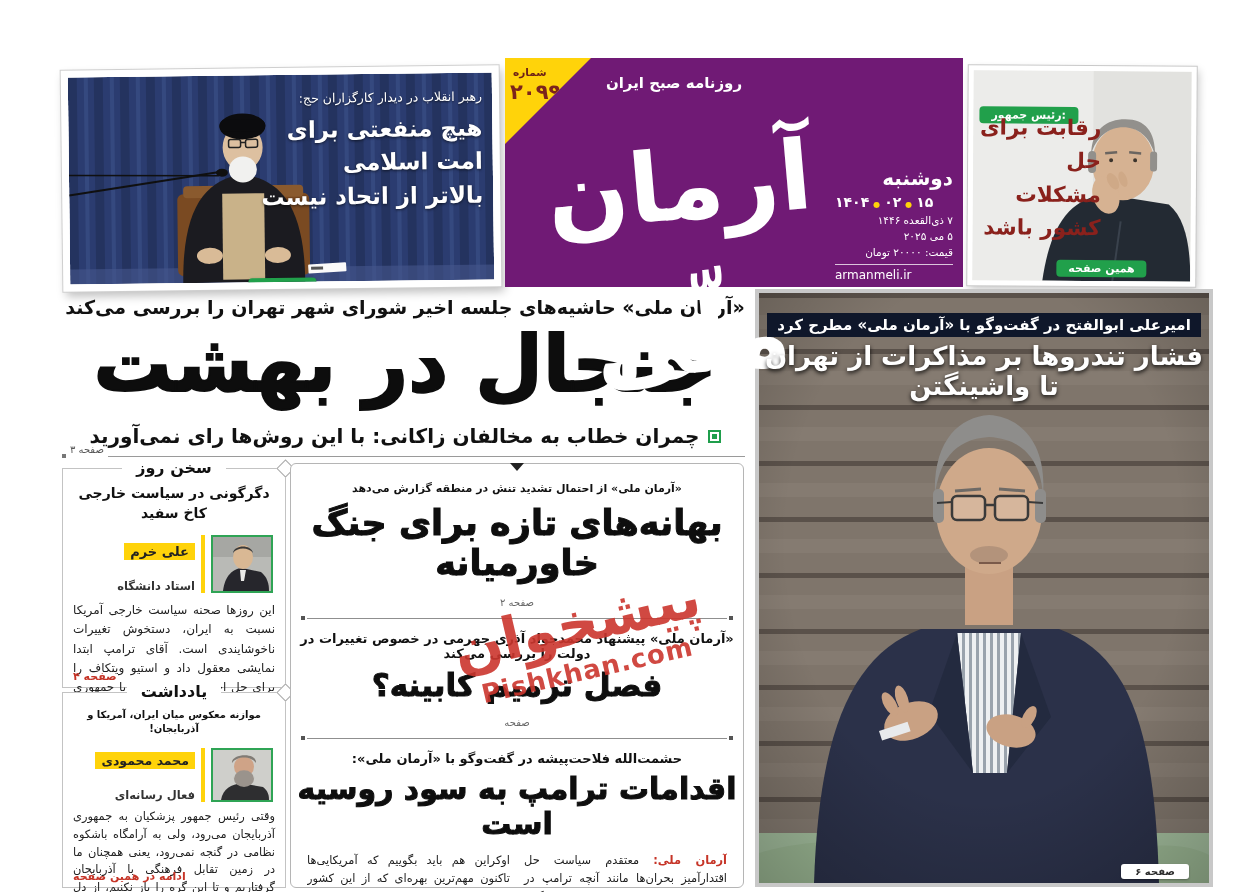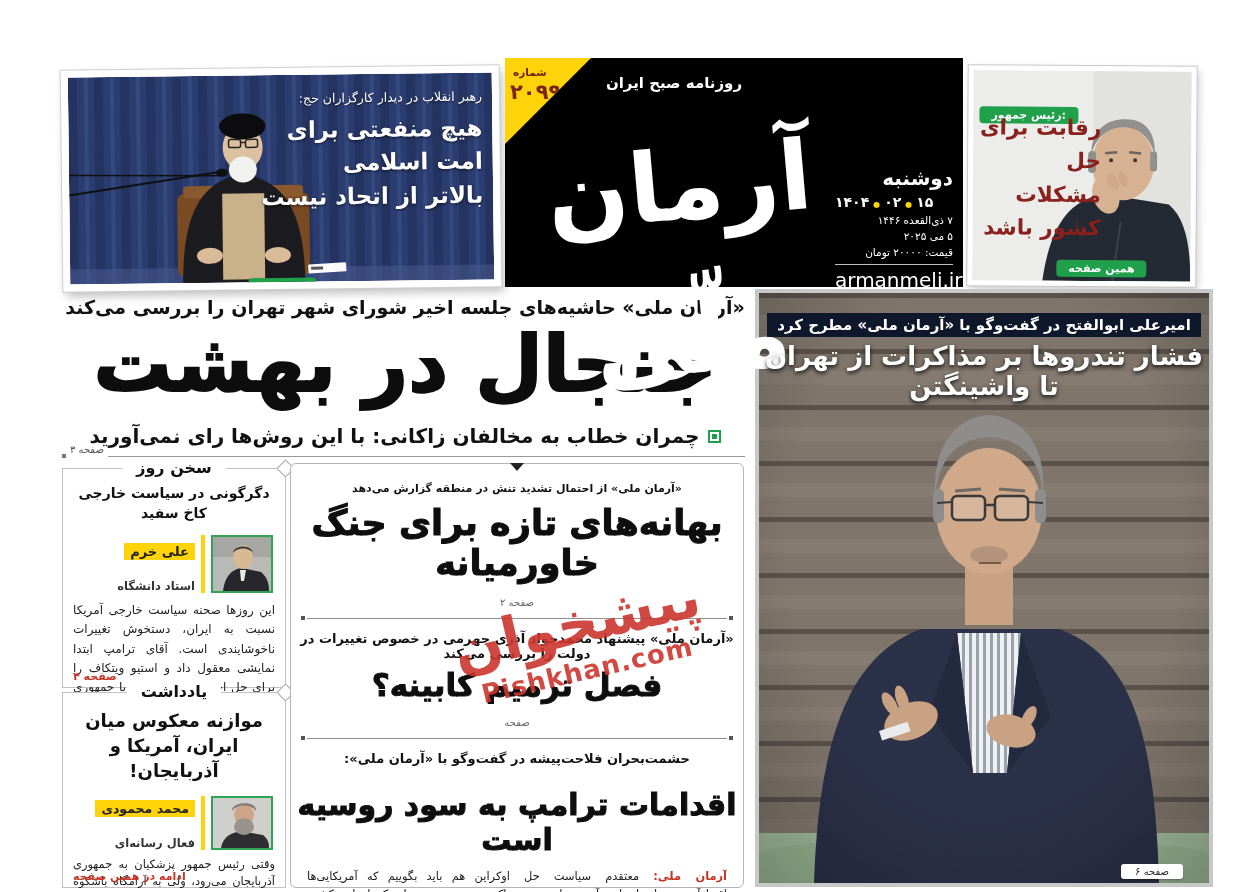--- a/index.html
+++ b/index.html
@@ -13,35 +13,35 @@
               box-shadow:0 0 0 1px #cfcfcf, 3px 5px 10px rgba(0,0,0,.25); transform:rotate(-0.7deg); }
   .tl-inner { position:relative; width:100%; height:100%; overflow:hidden; }
   .tl-text { position:absolute; right:10px; top:16px; width:58%; text-align:right; color:#fff; z-index:3; }
   .tl-kicker { font-size:12.5px; margin-bottom:8px; text-shadow:0 1px 2px rgba(0,0,0,.6); }
   .tl-head { font-size:23px; font-weight:bold; line-height:1.45; text-shadow:0 1px 3px rgba(0,0,0,.6); }
   .badge-green { background:#21a04b; color:#fff; font-size:11px; font-weight:bold;
                  padding:2px 12px; border-radius:4px; display:inline-block;margin-top:24px; }
   .tl-badge { position:absolute; left:50%; transform:translateX(-50%); bottom:-13px; z-index:4; box-shadow:0 1px 3px rgba(0,0,0,.3); }
 
   
-  .masthead { left:505px; top:58px; width:458px; height:229px; background:#000000; }
+  .masthead { left:505px; top:58px; width:458px; height:229px; background:#701a75; }
   .issue-tri { position:absolute; left:0; top:0; width:86px; height:86px;
                background:#ffd30a; clip-path:polygon(0 0,100% 0,0 100%); z-index:2; }
   .issue-tri .lbl { position:absolute; left:8px; top:8px; font-size:10.5px; color:#6c2018; font-weight:bold; }
   .issue-tri .num { position:absolute; left:5px; top:22px; font-size:21px; color:#7c241c; font-weight:bold; }
   .tagline { position:absolute; left:0; right:120px; top:16px; text-align:center; color:#fff; font-weight:bold; font-size:15px; z-index:2;}
   .logo { position:absolute; left:6px; top:52px; width:350px; text-align:center; color:#fff;
           font-size:96px; font-weight:bold; line-height:1.6; transform:rotate(-5deg); z-index:1; }
   .dateblock { position:absolute; right:10px; top:108px; width:118px; text-align:right; color:#fff; z-index:2; }
   .dateblock .wd { font-size:20px; font-weight:bold; margin-bottom:4px; }
   .dateline { font-size:14px; font-weight:bold; display:flex; justify-content:flex-end; gap:4px; align-items:center; }
   .dateline .dot::before { content:"●"; color:#ffd30a; font-size:8px; }
   .dateblock .small { font-size:10.5px; margin-top:4px; }
-  .dateblock .site { font-family:"DejaVu Sans", sans-serif; direction:ltr; font-size:20px; margin-top:6px;
-                     border-top:1px solid rgba(255,255,255,.75); padding-top:3px; text-align:right; }
+  .dateblock .site { font-family:"DejaVu Sans", sans-serif; direction:ltr; font-size:12px; margin-top:6px;
+                     border-top:1px solid rgba(255,255,255,.75); padding-top:3px; text-align:left; }
 
   
   .tr-story { left:968px; top:66px; width:228px; height:220px; background:#fff; padding:5px;
               box-shadow:0 0 0 1px #c9c9c9, 2px 4px 9px rgba(0,0,0,.22); transform:rotate(0.4deg); }
   .tr-inner { position:relative; width:100%; height:100%; overflow:hidden; background:#eeeeec; }
   .tr-badge { position:absolute; right:auto; left:6px; top:12px; z-index:3; }
   .tr-head { position:absolute; left:6px; top:40px; width:122px; text-align:right; color:#8a211c;
              font-weight:bold; font-size:21.5px; line-height:1.55; z-index:3; }
   .tr-pagebadge { position:absolute; left:84px; bottom:4px; z-index:3; }
 
@@ -56,22 +56,22 @@
   .lead-rule { left:108px; top:456px; width:637px; height:1px; background:#9a9a9a; }
   .lead-ruledot { left:62px; top:454px; width:4px; height:4px; background:#777; }
 
   
   .photo-story { left:755px; top:289px; width:458px; height:598px; border:4px solid #c8c8c8; background:#7f756b; }
   .photo-story svg { position:absolute; left:0; top:0; width:100%; height:100%; }
   .ps-badge { position:absolute; left:0; right:0; top:22px; text-align:center; z-index:3; }
   .ps-badge span { background:#0f172a; color:#fff; font-size:15px; font-weight:bold; padding:3px 10px; }
   .ps-head { position:absolute; left:0; right:0; top:48px; text-align:center; color:#fff; font-weight:bold;
              font-size:26px; text-shadow:0 2px 4px rgba(0,0,0,.85); z-index:3; }
-  .ps-pagebadge { position:absolute; right:26px; bottom:4px; background:#fff; color:#2c2c2c; font-size:10px;
-                  font-weight:normal; padding:2px 14px; border-radius:3px; box-shadow:0 1px 2px rgba(0,0,0,.3); z-index:3; }
+  .ps-pagebadge { position:absolute; right:20px; bottom:4px; background:#fff; color:#2c2c2c; font-size:10px;
+                  font-weight:bold; padding:2px 14px; border-radius:3px; box-shadow:0 1px 2px rgba(0,0,0,.3); z-index:3; }
 
   
   .sbox { left:62px; width:224px; background:#fff; border:1px solid #c3c3c3; }
   .sbox1 { top:468px; height:220px; }
   .sbox2 { top:692px; height:196px; }
   .sbox .diamond { position:absolute; right:-7px; top:-7px; width:13px; height:13px; background:#fff;
                    border:1px solid #aaa; transform:rotate(45deg); }
   .sbox .hdr { width:max-content; margin:-11px auto 0; background:#fff; padding:0 14px;
                font-weight:bold; font-size:16px; color:#111; }
   .sbox .ttl { text-align:center; font-weight:bold; font-size:14px; color:#111; margin:7px 6px 0; line-height:1.4; }
@@ -90,21 +90,21 @@
   .center-box { left:290px; top:463px; width:454px; height:425px; border:1px solid #b5b5b5; border-radius:6px; background:#fff; }
   .cb-arrow { position:absolute; top:-1px; left:50%; transform:translateX(-50%); width:0; height:0;
               border-left:7px solid transparent; border-right:7px solid transparent; border-top:8px solid #222; }
   .ca { text-align:center; }
   .ca-kicker { font-weight:bold; color:#111; }
   .ca1 .ca-kicker { font-size:11px; padding-top:18px; }
   .ca2 .ca-kicker, .ca3 .ca-kicker { font-size:13px; padding-top:12px; }
   .ca-head { font-weight:bold; color:#0e0e0e; }
   .ca1 .ca-head { font-size:35px; margin-top:8px; -webkit-text-stroke:1px #0e0e0e; }
   .ca2 .ca-head { font-size:31px; margin-top:6px; -webkit-text-stroke:1px #0e0e0e; }
-  .ca3 .ca-head { font-size:30px; margin-top:21px; -webkit-text-stroke:1px #0e0e0e; }
+  .ca3 .ca-head { font-size:30px; margin-top:5px; -webkit-text-stroke:1px #0e0e0e; }
   .ca-pageref { font-size:10px; color:#666; margin-top:14px; }
   .crule { height:1px; background:#8f8f8f; margin:10px 16px 0; position:relative; }
   .crule::before, .crule::after { content:""; position:absolute; top:-2px; width:4px; height:4px; background:#555; }
   .crule::before { left:-6px; } .crule::after { right:-6px; }
   .ca-body { direction:rtl; text-align:justify; font-size:11.4px; line-height:1.62; color:#1c1c1c;
              margin:10px 16px 0; column-count:2; column-gap:14px; height:104px; overflow:hidden; }
   .lead-label { color:#c63427; font-weight:bold; }
 
   
   .watermark { left:430px; top:592px; width:300px; text-align:center; color:#cc362e; opacity:.9;
@@ -297,21 +297,21 @@
         <span class="arole">استاد دانشگاه</span>
       </div>
     </div>
     <div class="sbody">این روزها صحنه سیاست خارجی آمریکا نسبت به ایران، دستخوش تغییرات ناخوشایندی است. آقای ترامپ ابتدا نمایشی معقول داد و استیو ویتکاف را برای حل اختلافات و مصالحه با جمهوری اسلامی تعیین نمود.</div>
     <div class="pageref-red rtl">صفحه ۴</div>
   </div>
 
   <div class="abs sbox sbox2">
     <div class="diamond"></div>
     <div class="hdr rtl">یادداشت</div>
-    <div class="ttl rtl" style="font-size:18px">موازنه معکوس میان ایران، آمریکا و آذربایجان!</div>
+    <div class="ttl rtl" style="font-size:10px">موازنه معکوس میان ایران، آمریکا و آذربایجان!</div>
     <div class="author-row" style="height:56px">
       <div class="author-photo" style="height:54px">
         <svg viewBox="0 0 58 54" preserveAspectRatio="none">
           <rect width="58" height="54" fill="#cfcfcb"></rect>
           <path d="M8,54 C10,42 18,37 29,36 L50,40 C55,44 56,49 56,54 Z" fill="#2e2e30"></path>
           <ellipse cx="31" cy="18" rx="10" ry="11" fill="#cfa387"></ellipse>
           <path d="M20,26 C20,40 42,40 42,26 C42,34 36,38 31,38 C26,38 20,34 20,26 Z" fill="#9a938c"></path>
           <ellipse cx="31" cy="31" rx="10" ry="9" fill="#9a938c"></ellipse>
           <path d="M19,14 C18,4 44,2 43,14 C38,6 24,6 19,14 Z" fill="#807b75"></path>
         </svg>
@@ -337,21 +337,21 @@
     </div>
 
     <div class="ca ca2">
       <div class="ca-kicker rtl">«آرمان ملی» پیشنهاد محمدجواد آذری جهرمی در خصوص تغییرات در دولت را بررسی می‌کند</div>
       <div class="ca-head rtl">فصل ترمیم کابینه؟</div>
       <div class="ca-pageref rtl">صفحه</div>
       <div class="crule"></div>
     </div>
 
     <div class="ca ca3">
-      <div class="ca-kicker rtl">حشمت‌بحران فلاحت‌پیشه در گفت‌وگو با «آرمان ملی»:</div>
+      <div class="ca-kicker rtl">حشمت‌الله فلاحت‌پیشه در گفت‌وگو با «آرمان ملی»:</div>
       <div class="ca-head rtl">اقدامات ترامپ به سود روسیه است</div>
       <div class="ca-body">
         <span class="lead-label">آرمان ملی:</span>
         <span>معتقدم سیاست حل اقتدارآمیز بحران‌ها مانند آنچه ترامپ در سر دارد نه‌تنها باعث پایان دادن به جنگ‌ها نشده است بلکه پیش‌زمینه شروع جنگ‌های دیگر را به همراه خواهد داشت. در مورد اوکراین هم باید بگوییم که آمریکایی‌ها تاکنون مهم‌ترین بهره‌ای که از این کشور برده‌اند مربوط به قرارداد بهره‌برداری از معادن این کشور است. سیاست‌های ترامپ درواقع باعث خواسته‌های جدید روس‌ها شده است. بعد از قراردادی که زلنسکی با آمریکایی‌ها امضا کرد عملا به مشروعیت جنگ آسیب وارد شد. بدان معنا که حالا شهروندان اوکراینی می‌دانند که اگر جنگ هم پایان یابد غارت منابع ملی آنها ادامه خواهد داشت.</span>
       </div>
 
     </div>
   </div>
 
   <div class="abs watermark">

